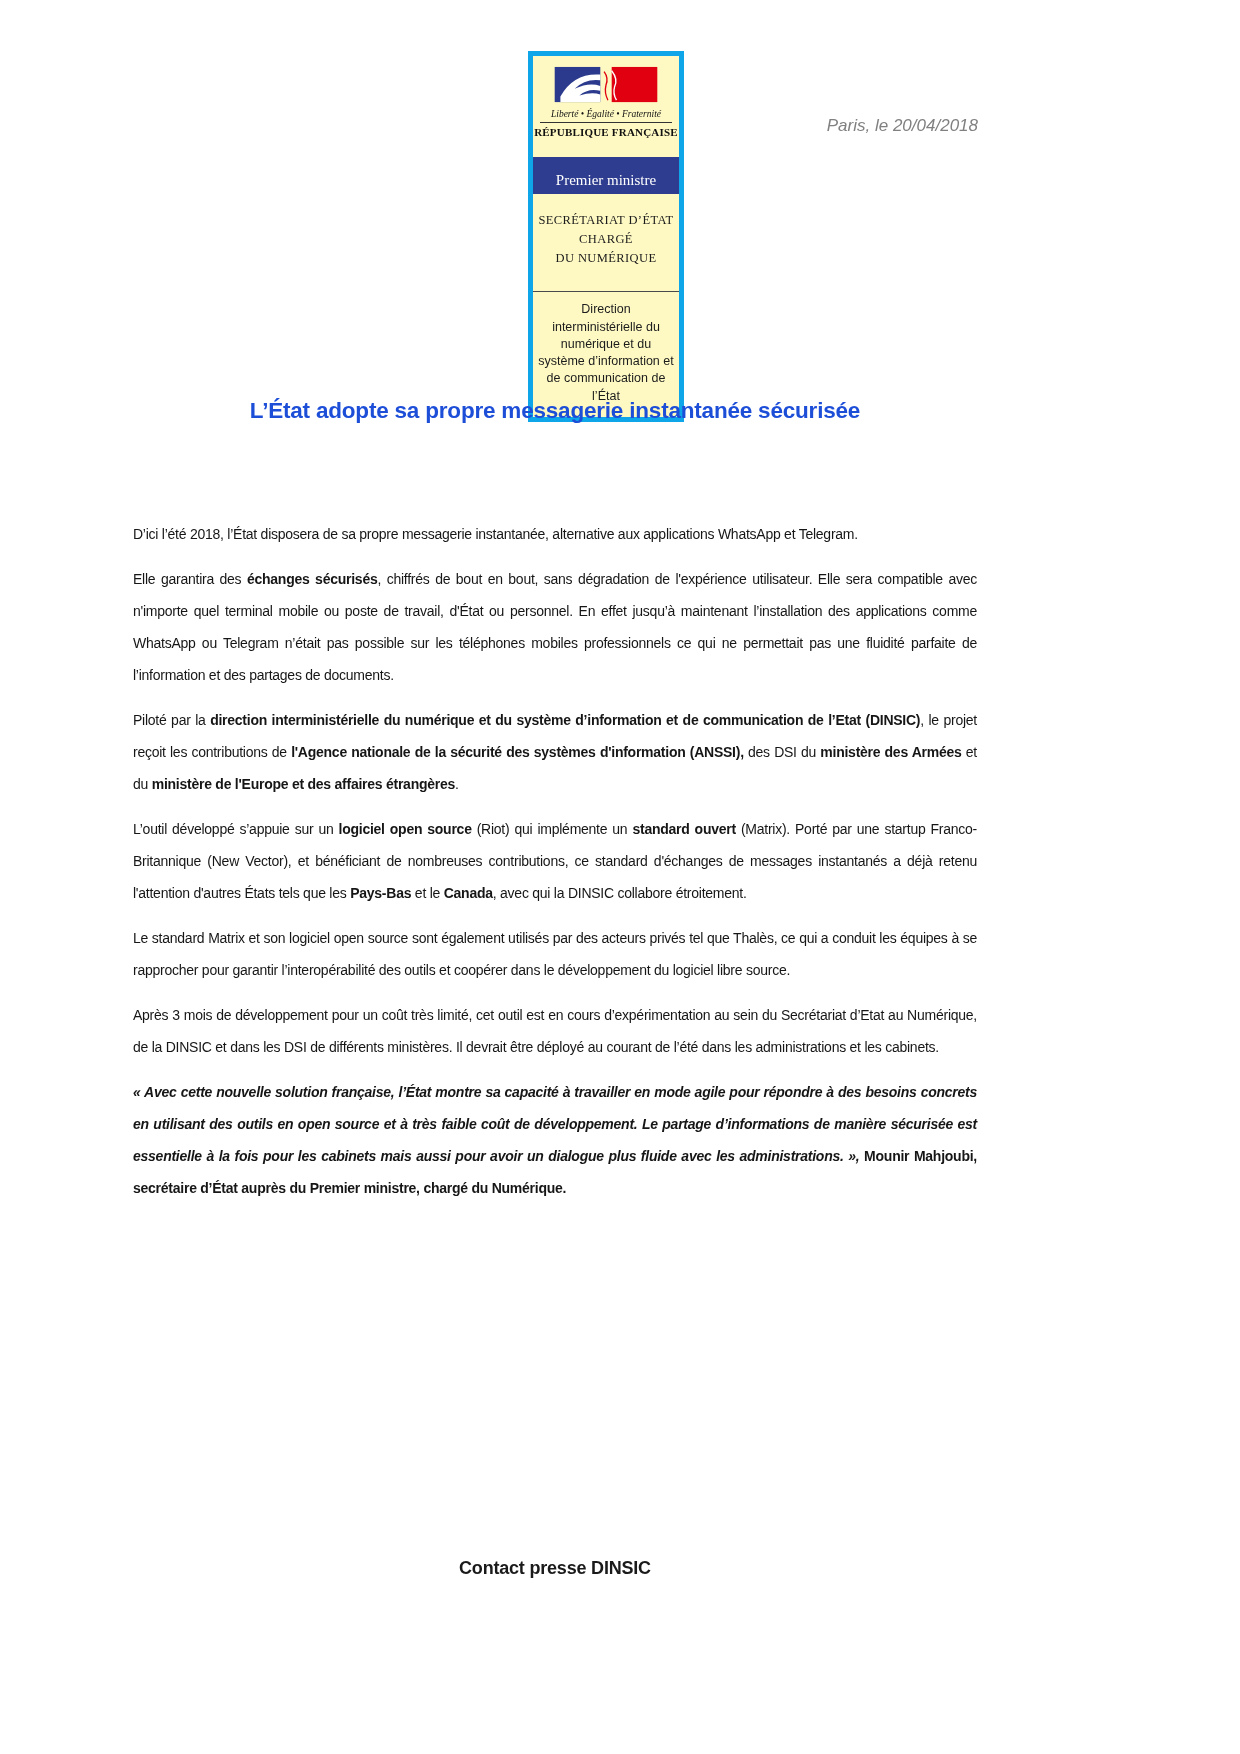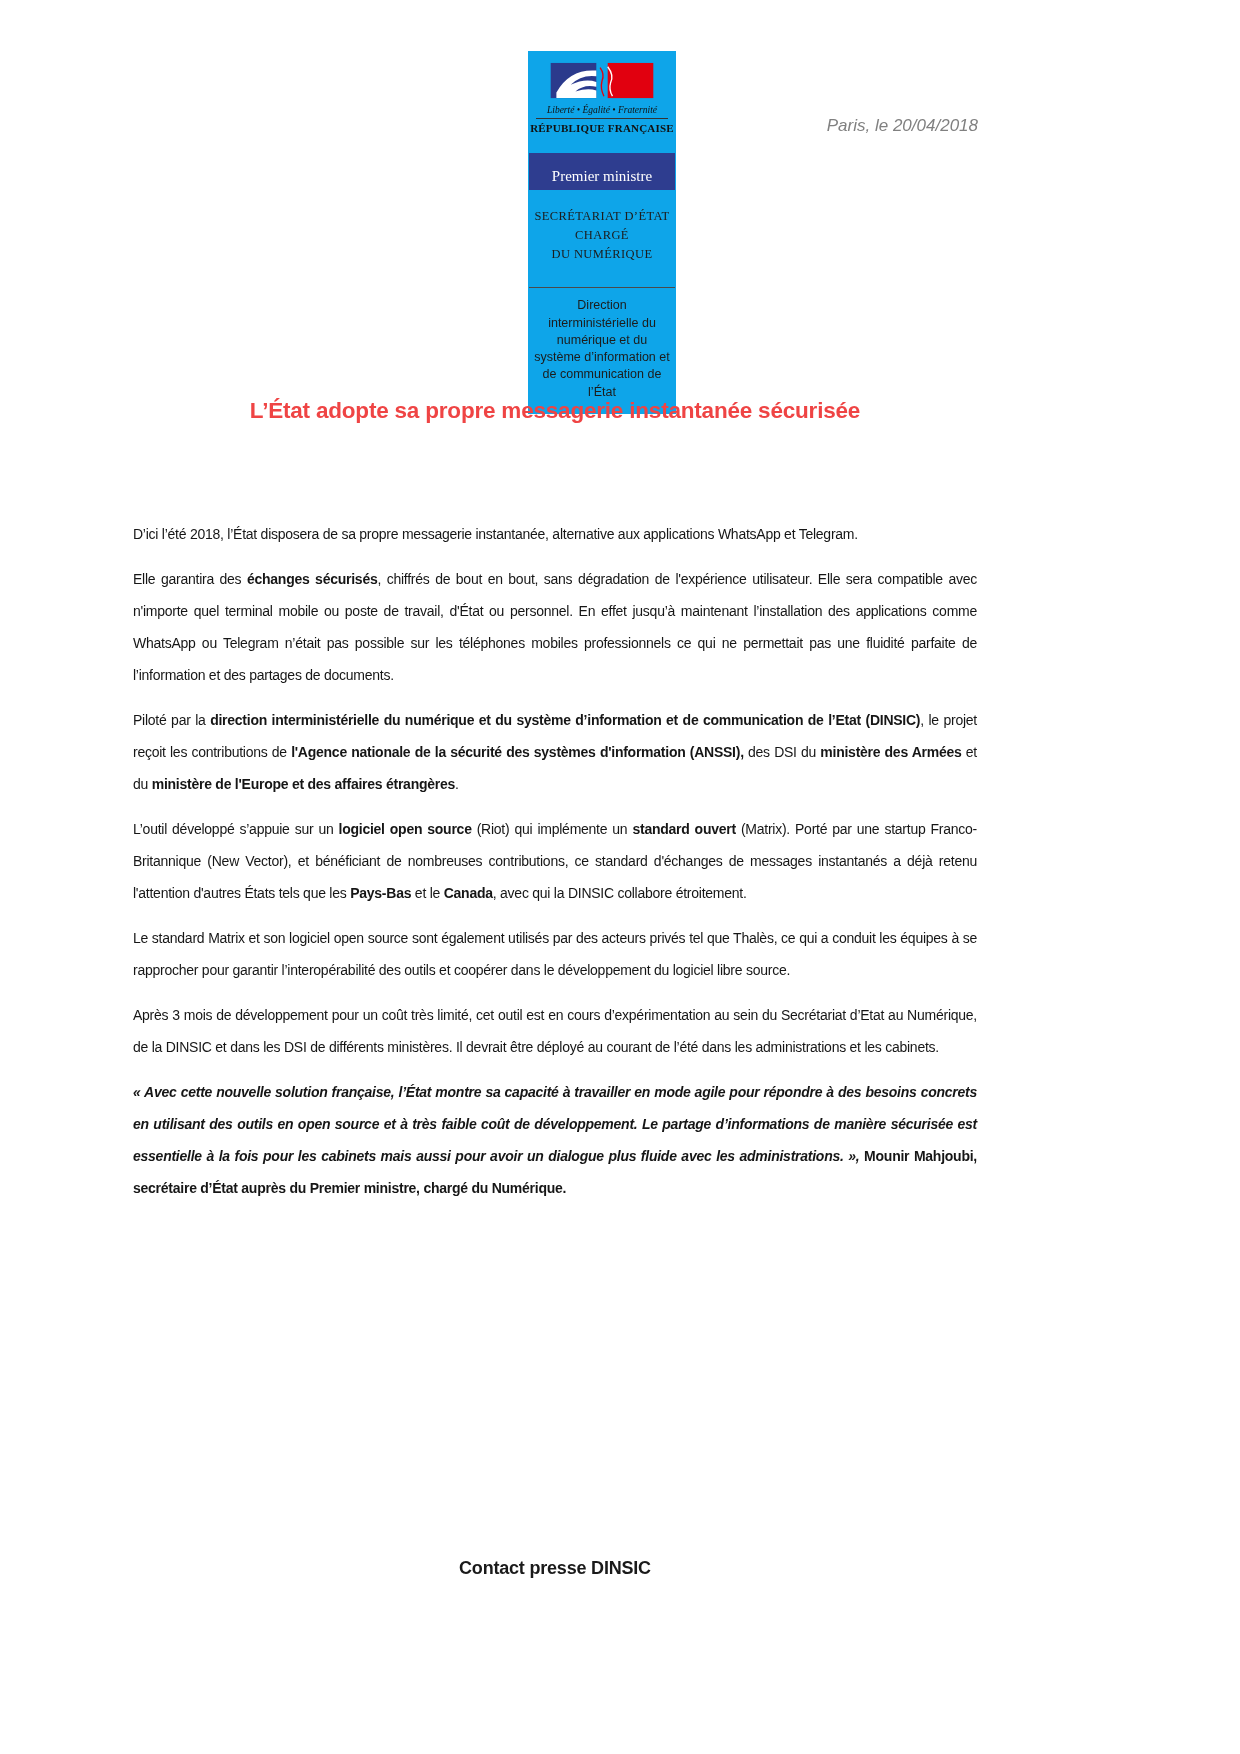--- a/index.html
+++ b/index.html
@@ -4,21 +4,21 @@
 <style>
   html,body { margin:0; padding:0; background:#e9e9e9; }
   .page {
     position:relative; width:1240px; height:1754px; margin:0 auto;
     background:#ffffff; overflow:hidden;
     font-family:"Liberation Sans","DejaVu Sans",sans-serif; color:#1a1a1a;
   }
   
   .logo-box {
     position:absolute; left:528px; top:51px; width:146px;
-    border:1px solid #0ea5e9; text-align:center; background:#0ea5e9;
+    border:5px solid #0ea5e9; text-align:center; background:#fef9c3;
   }
   .flag { display:block; margin:10px auto 5px; }
   .flag .fb { fill:var(--flag-blue,#2b3a8c); }
   .flag .fr { fill:var(--flag-red,#e1000f); }
   .motto {
     font-family:"Liberation Serif","DejaVu Serif",serif; font-style:italic;
     font-size:9.5px; color:#111; padding-bottom:3px; margin:0 7px 3px;
     border-bottom:1px solid #333; white-space:nowrap;
   }
   .republic {
@@ -39,21 +39,21 @@
     font-size:12.5px; line-height:1.38; color:#1c1c1c; padding:9px 5px 12px;
   }
   
   .date {
     position:absolute; top:116px; right:262px;
     font-style:italic; font-size:17px; color:var(--date-gray,#808080);
   }
   
   .title {
     position:absolute; top:398px; left:133px; width:844px; margin:0;
-    text-align:center; font-size:22.5px; font-weight:bold; color:#ef4444;
+    text-align:center; font-size:22.5px; font-weight:bold; color:#1d4ed8;
     letter-spacing:-0.2px;
   }
   
   .body {
     position:absolute; top:518px; left:133px; width:844px;
   }
   .body p {
     margin:0 0 13px 0; font-size:14px; line-height:32px;
     text-align:justify; letter-spacing:-0.25px; color:#161616;
   }

